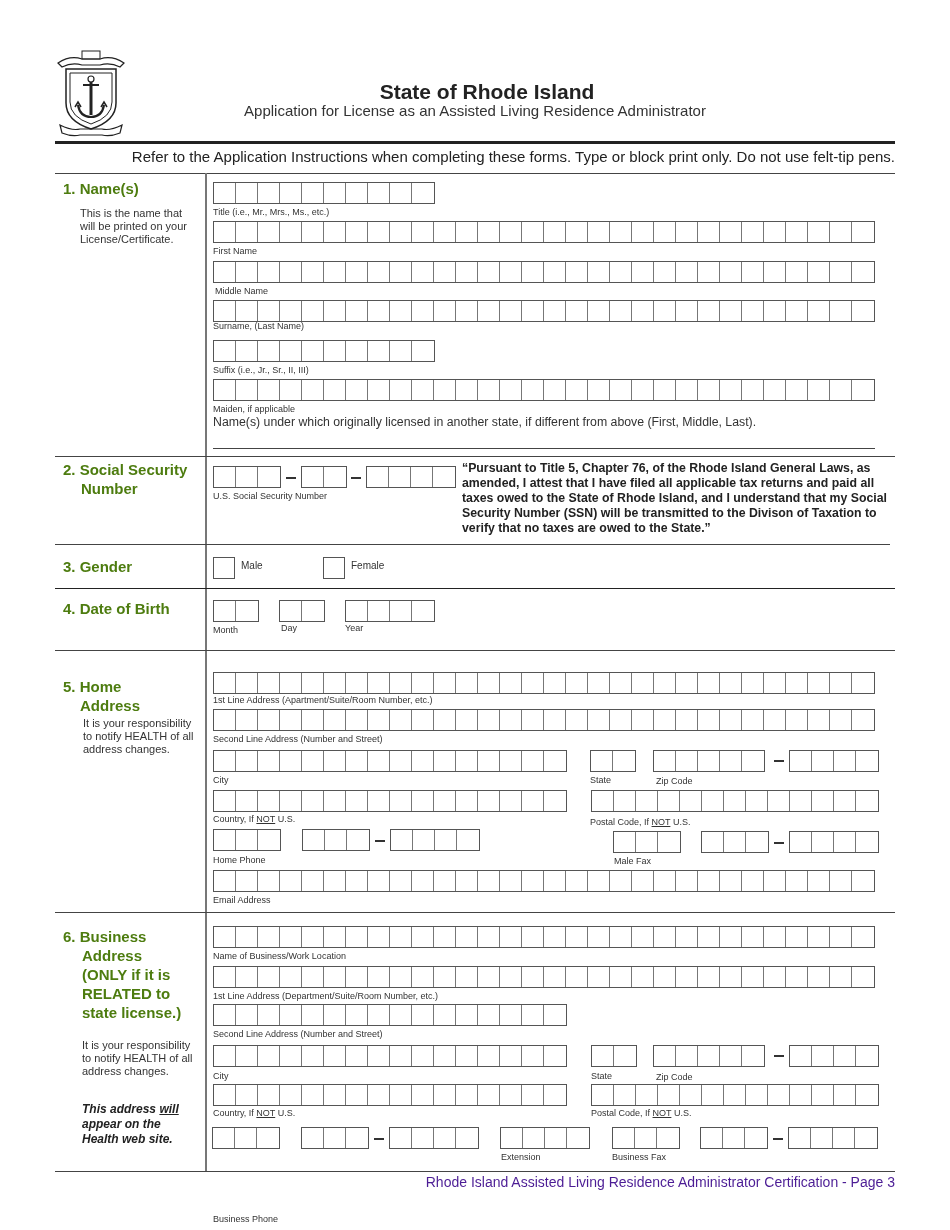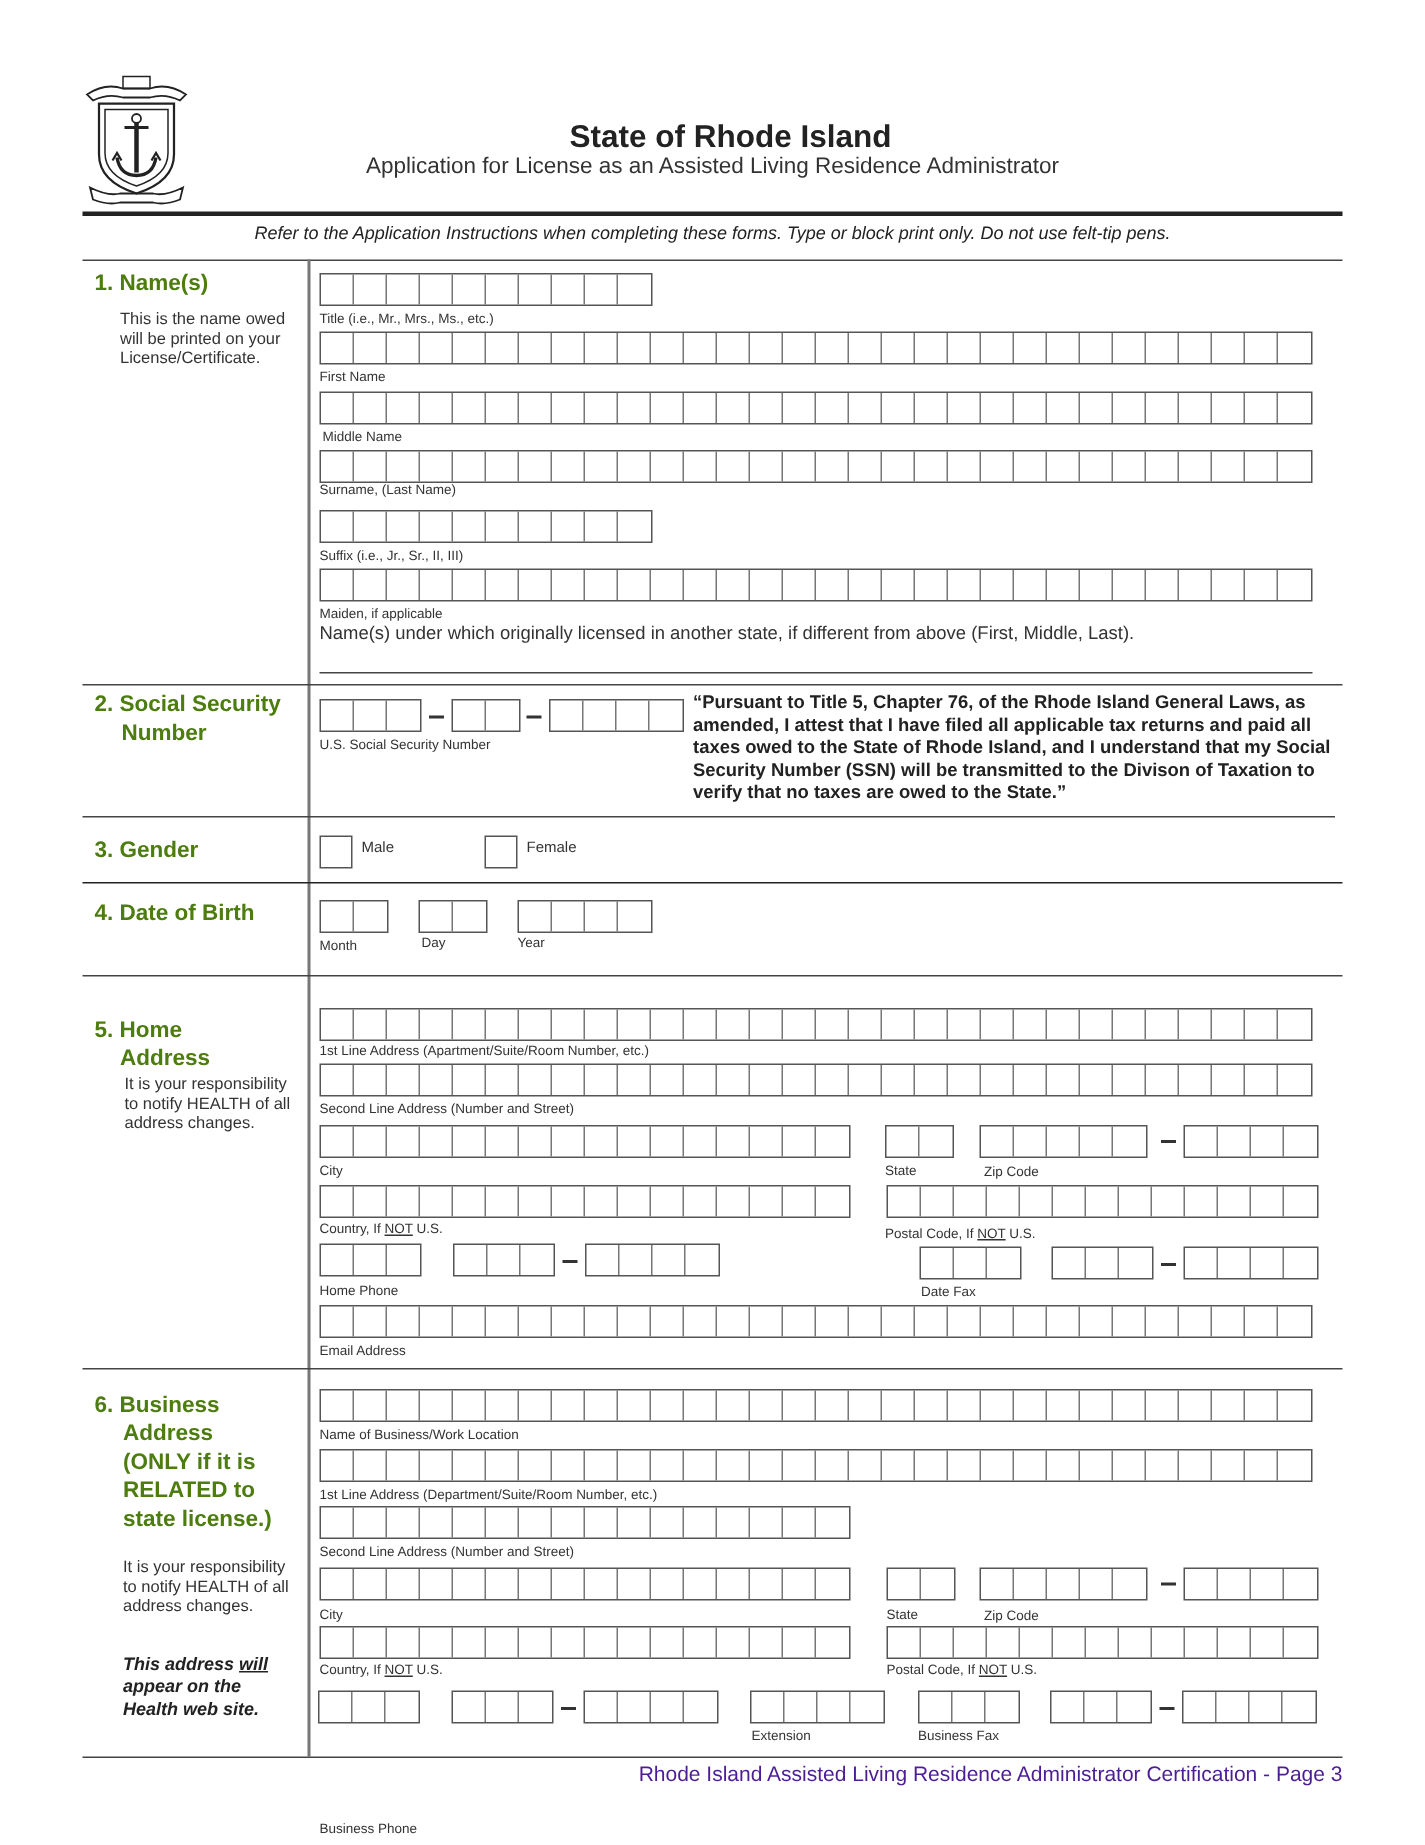--- a/index.html
+++ b/index.html
@@ -3,21 +3,21 @@
 <meta charset="utf-8">
 <style>
   html, body { margin:0; padding:0; background:#fff; }
   body { width:950px; height:1230px; position:relative; overflow:hidden; font-family:"Liberation Sans", sans-serif; color:#222; }
   .abs { position:absolute; }
   .seal { left:50px; top:45px; width:82px; height:92px; }
   .title { left:0; width:950px; top:52px; text-align:center; font-size:21px; font-weight:bold; color:#222; padding-left:12px;margin-top:28px; }
   .title span { display:inline-block; margin-left:0; }
   .subtitle { left:0; width:950px; top:102px; text-align:center; font-size:15px; color:#333; }
   .thick-rule { left:55px; width:840px; top:141px; height:3px; background:#222; }
-  .instructions { left:55px; width:840px; top:148px; text-align:center; font-size:12px; font-style:italic; color:#222; }
+  .instructions { left:55px; width:840px; top:148px; text-align:right; font-size:15px; color:#222; }
   .hrule { height:1px; background:#444; }
   .vrule { left:205px; width:2px; background:#777; }
   .sec-title { font-size:15px; font-weight:bold; color:#4d7c0f; line-height:19px; }
   .sec-note { font-size:11px; color:#333; line-height:13px; }
   .sec-note-bi { font-size:12px; font-weight:bold; font-style:italic; color:#222; line-height:15px;margin-top:10px; }
   .boxes { display:flex; height:22px; border:1px solid #555; box-sizing:border-box; }
   .boxes .cell { flex:0 0 auto; width:22px; height:100%; border-right:1px solid #777; box-sizing:border-box; }
   .boxes .cell:last-child { border-right:none; }
   .flabel { font-size:9px; color:#333; }
   .dash { width:10px; height:2px; background:#333; }
@@ -52,21 +52,21 @@
 <div class="abs hrule" style="left:55px;width:840px;top:173px;"></div>
 <div class="abs vrule" style="top:173px;height:998px;"></div>
 <div class="abs hrule" style="left:55px;width:840px;top:456px;"></div>
 <div class="abs hrule" style="left:55px;width:835px;top:544px;"></div>
 <div class="abs hrule" style="left:55px;width:840px;top:588px;background:#222;"></div>
 <div class="abs hrule" style="left:55px;width:840px;top:650px;"></div>
 <div class="abs hrule" style="left:55px;width:840px;top:912px;"></div>
 <div class="abs hrule" style="left:55px;width:840px;top:1171px;"></div>
 
 <div class="abs sec-title" style="left:63px;top:179px;">1. Name(s)</div>
-<div class="abs sec-note" style="left:80px;top:207px;width:118px;">This is the name owed will be printed on your License/Certificate.</div>
+<div class="abs sec-note" style="left:80px;top:207px;width:118px;">This is the name that will be printed on your License/Certificate.</div>
 
 <div class="abs boxes" style="left:213px;top:182px;">
     <span class="cell"></span>
     <span class="cell"></span>
     <span class="cell"></span>
     <span class="cell"></span>
     <span class="cell"></span>
     <span class="cell"></span>
     <span class="cell"></span>
     <span class="cell"></span>
@@ -456,21 +456,21 @@
     <span class="cell"></span>
     <span class="cell"></span>
   </div>
 <div class="abs dash" style="left:774px;top:842px;"></div>
 <div class="abs boxes" style="left:789px;top:831px;">
     <span class="cell"></span>
     <span class="cell"></span>
     <span class="cell"></span>
     <span class="cell"></span>
   </div>
-<div class="abs flabel" style="left:614px;top:856px;">Date Fax</div>
+<div class="abs flabel" style="left:614px;top:856px;">Male Fax</div>
 
 <div class="abs boxes" style="left:213px;top:870px;">
     <span class="cell"></span>
     <span class="cell"></span>
     <span class="cell"></span>
     <span class="cell"></span>
     <span class="cell"></span>
     <span class="cell"></span>
     <span class="cell"></span>
     <span class="cell"></span>

